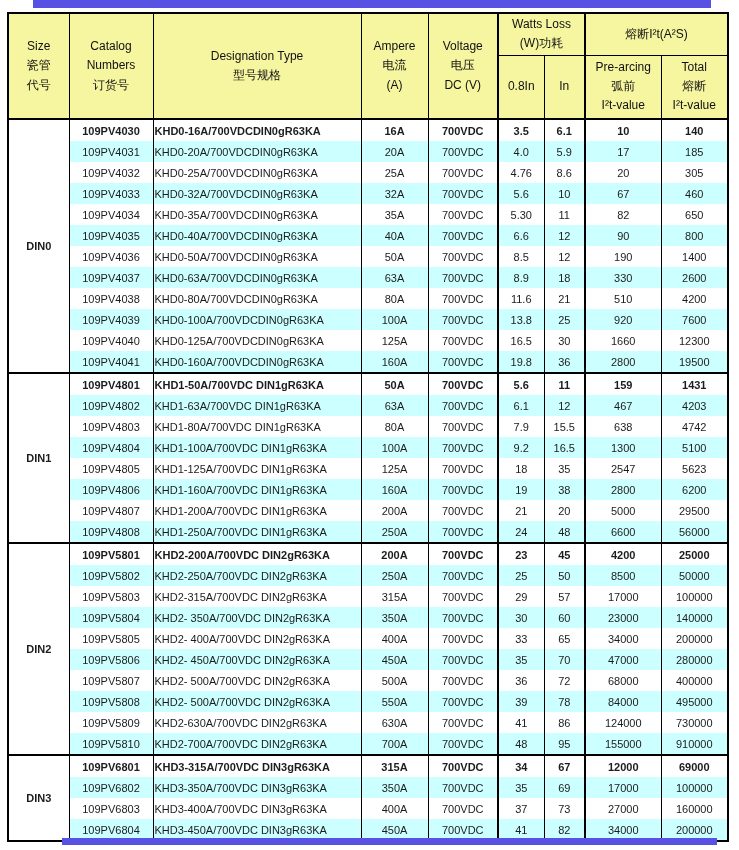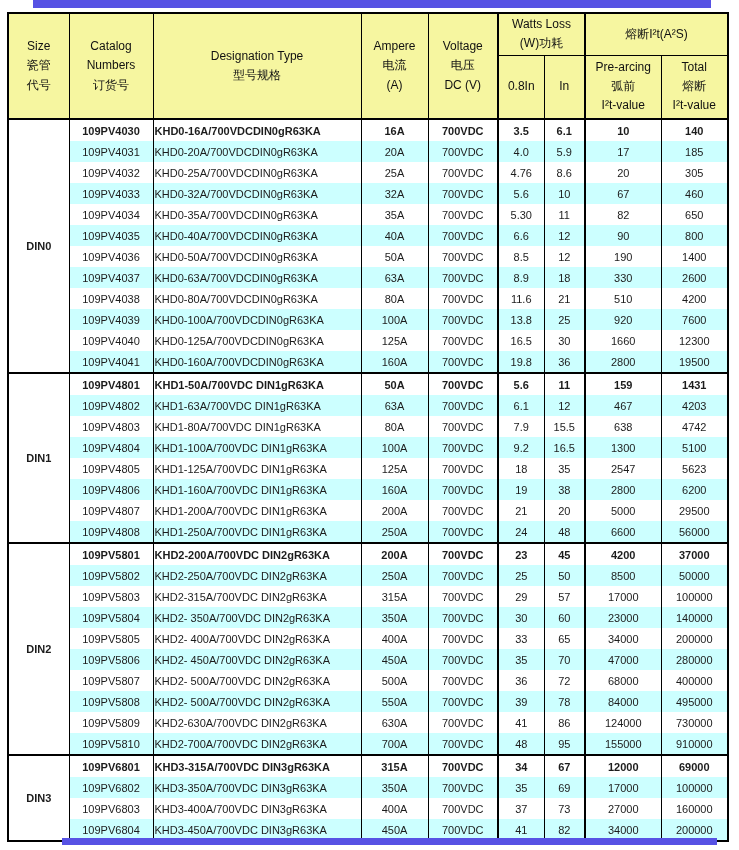--- a/index.html
+++ b/index.html
@@ -302,21 +302,21 @@
         </tr>
         <tr class="white group-start">
           <td rowspan="10" class="size-cell">DIN2</td>
           <td class="">109PV5801</td>
           <td class="desig">KHD2-200A/700VDC DIN2gR63KA</td>
           <td class="">200A</td>
           <td class="">700VDC</td>
           <td class="bl2">23</td>
           <td class="">45</td>
           <td class="bl2">4200</td>
-          <td class="">37000</td>
+          <td class="">25000</td>
         </tr>
         <tr class="cyan">
           <td class="">109PV5802</td>
           <td class="desig">KHD2-250A/700VDC DIN2gR63KA</td>
           <td class="">250A</td>
           <td class="">700VDC</td>
           <td class="bl2">25</td>
           <td class="">50</td>
           <td class="bl2">8500</td>
           <td class="">50000</td>

